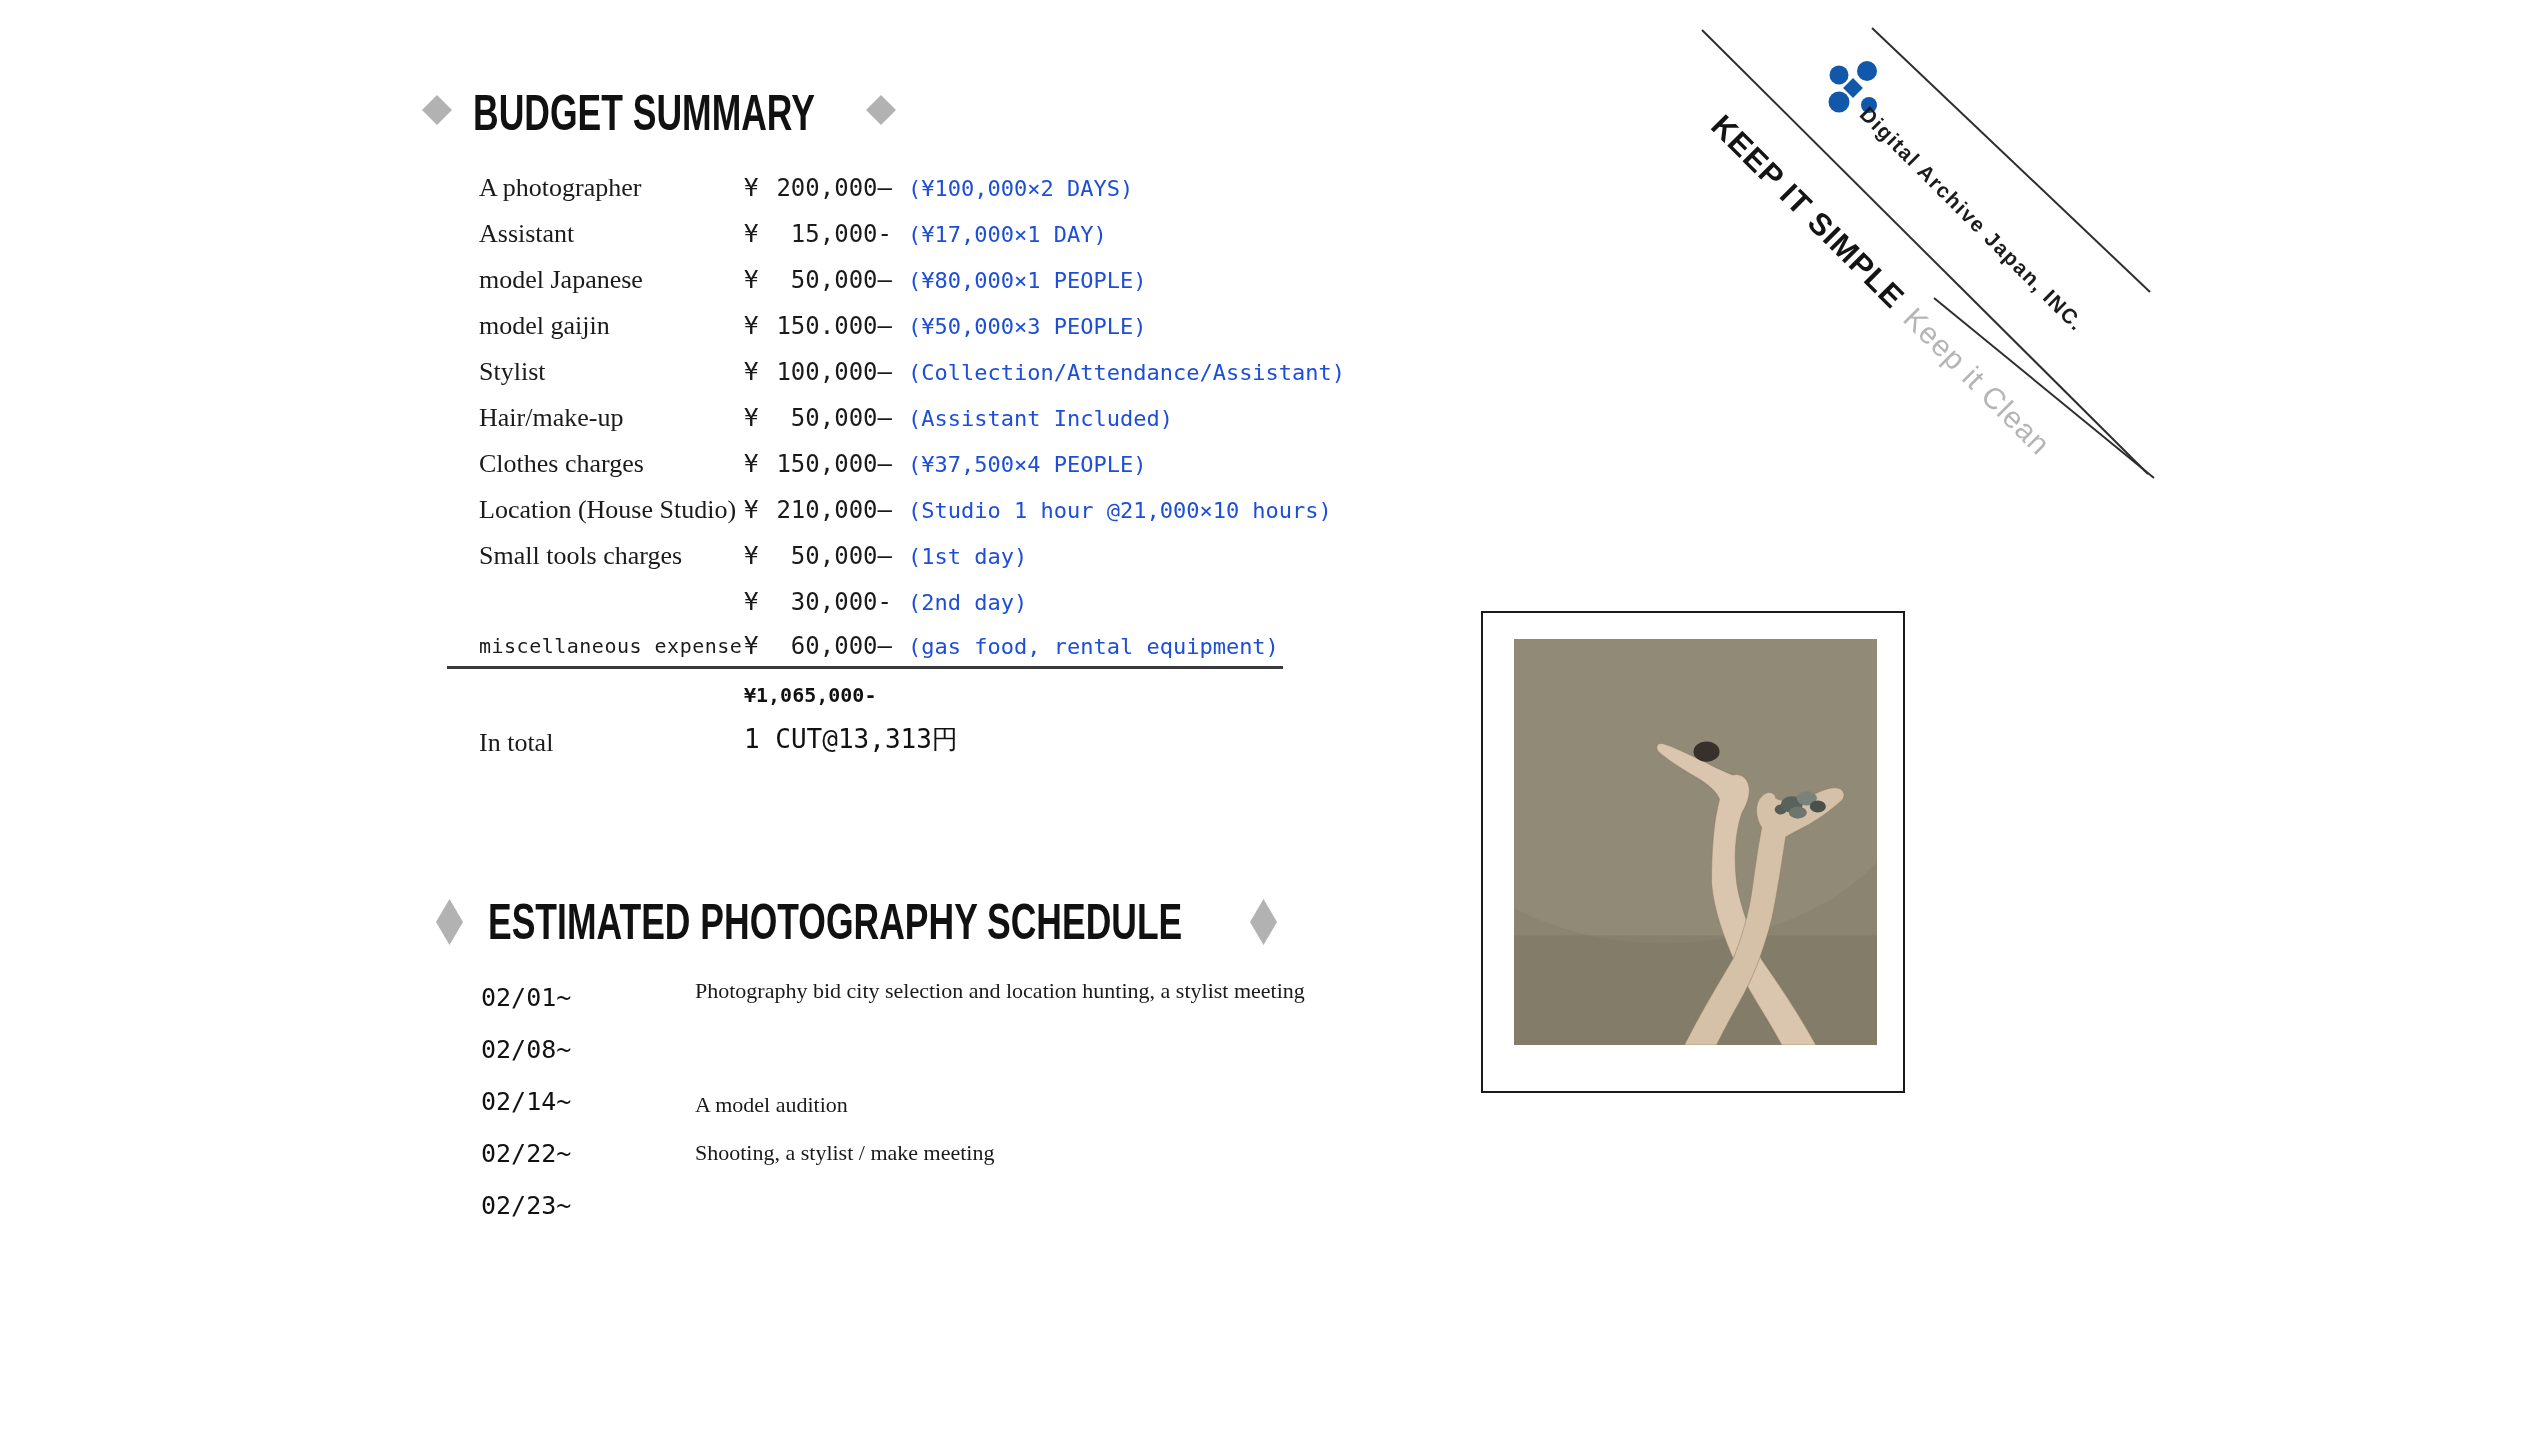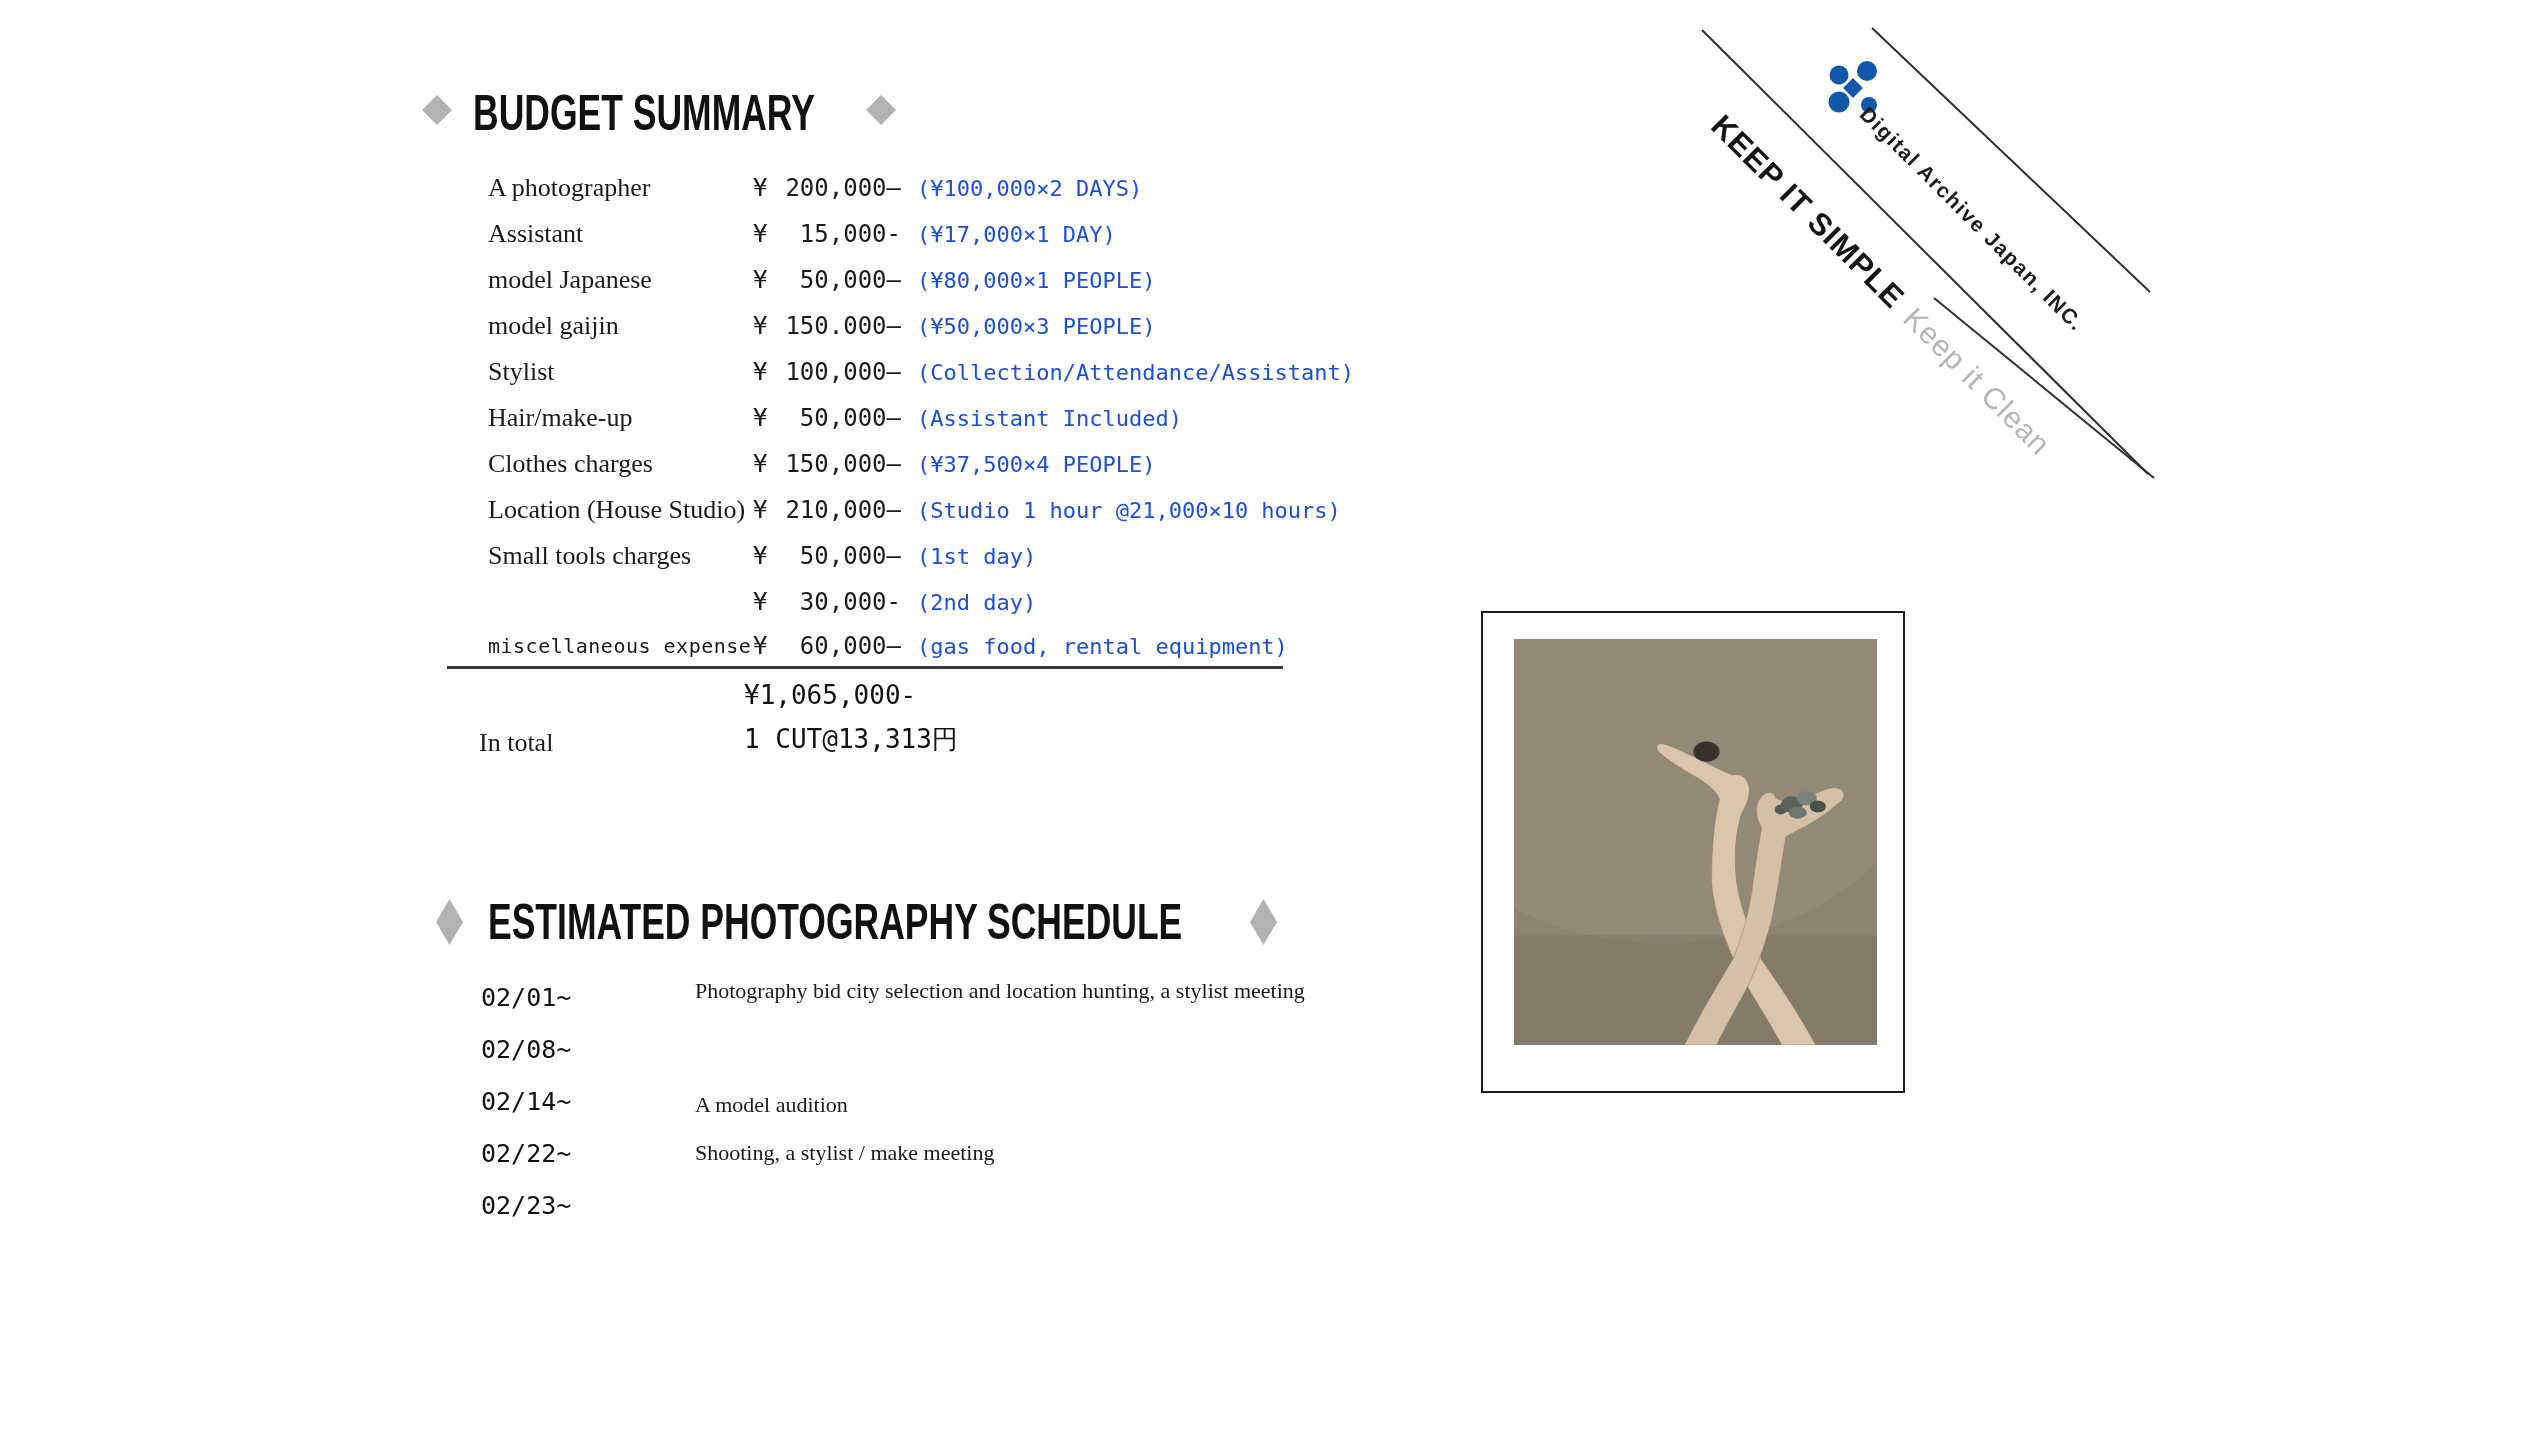--- a/index.html
+++ b/index.html
@@ -26,21 +26,21 @@
   }
   .diamond{
     position:absolute;
     background:#b2b2b2;
     clip-path:polygon(50% 0,100% 50%,50% 100%,0 50%);
   }
   .diamond.sq{width:30px;height:30px;}
   .diamond.tall{width:27px;height:46px;}
 
   
-  .b-row{position:absolute;left:0;width:1400px;height:40px;margin-left:9px;}
+  .b-row{position:absolute;left:0;width:1400px;height:40px;}
   .b-label{
     position:absolute;left:479px;top:0;
     font-family:"Liberation Serif","DejaVu Serif",serif;
     font-size:26px;line-height:34px;color:#1a1a1a;
     white-space:nowrap;
   }
   .b-label.gothic{
     font-family:"DejaVu Sans Mono",monospace;
     font-size:20px;line-height:34px;letter-spacing:0.5px;
   }
@@ -62,21 +62,21 @@
     font-size:22px;line-height:30px;color:#1d4ed8;
     white-space:nowrap;
   }
   #budget-rule{
     position:absolute;left:447px;top:666px;width:836px;height:3px;
     background:#3a3a3a;
   }
   #budget-total{
     position:absolute;left:744px;top:678px;
     font-family:"DejaVu Sans Mono",monospace;
-    font-weight:normal;font-size:26px;line-height:34px;color:#111;
+    font-weight:bold;font-size:20px;line-height:34px;color:#111;
     white-space:nowrap;
   }
   #in-total-label{
     position:absolute;left:479px;top:726px;
     font-family:"Liberation Serif","DejaVu Serif",serif;
     font-size:26px;line-height:34px;color:#1a1a1a;
   }
   #in-total-value{
     position:absolute;left:744px;top:722px;
     font-family:"DejaVu Sans Mono",monospace;

